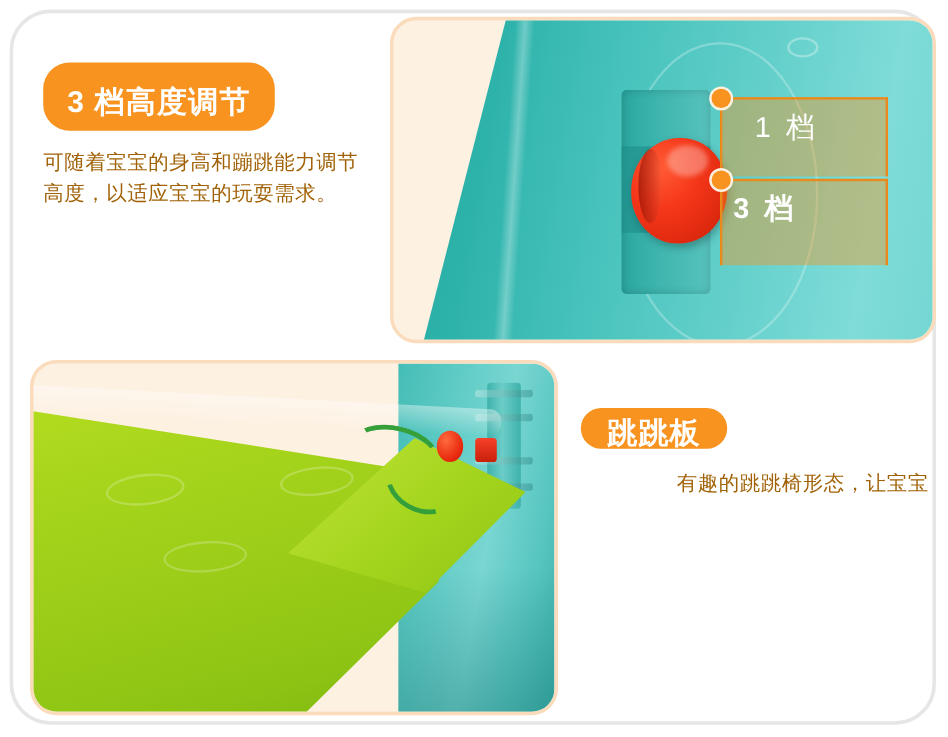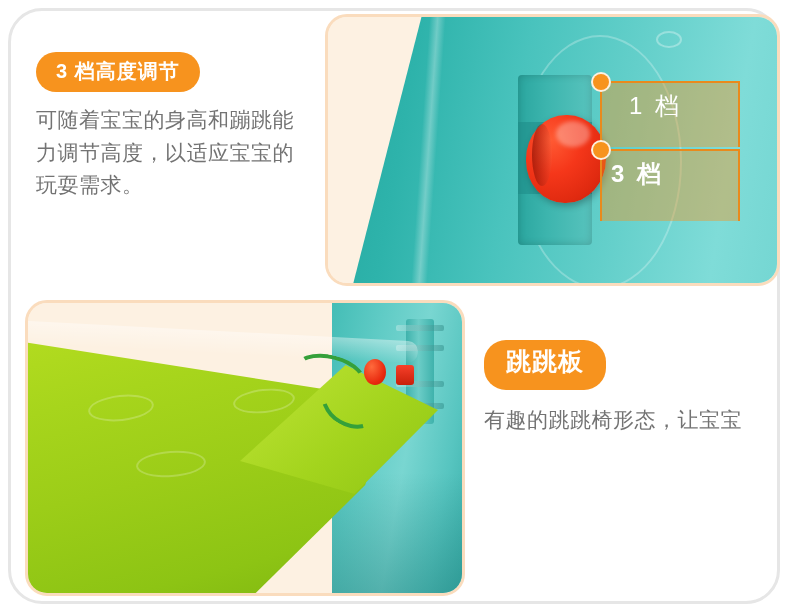--- a/index.html
+++ b/index.html
@@ -38,36 +38,35 @@
     position: absolute;
     left: 36px;
     top: 52px;
     width: 270px;
   }
 
   .badge {
     display: inline-block;
     background: #f7931e;
     color: #ffffff;
-    font-size: 20px;
+    font-size: 25px;
     font-weight: bold;
     letter-spacing: 1px;
     line-height: 1;
-    padding: 9px 20px 11px 20px;
+    padding: 21px 20px 11px 20px;
     border-radius: 22px;
     white-space: nowrap;
   }
 
   .body-text {
     margin-top: 14px;
-    color: #737373;
-    font-size: 21px;
+    color: #a16207;
+    font-size: 17px;
     line-height: 1.55;
     letter-spacing: 0.5px;
-    font-family: Liberation Mono, monospace;
   }
 
   
   .photo-panel {
     position: absolute;
     border: 3px solid #fadcbd;
     border-radius: 22px;
     background: #fdf1e2;
     overflow: hidden;
     box-sizing: border-box;
@@ -325,22 +324,22 @@
     border-radius: 3px;
   }
 
   
   .sec2-text {
     position: absolute;
     left: 484px;
     top: 340px;
     width: 290px;
   }
-  .sec2-text .badge { font-size: 25px; padding: 9px 22px 16px 22px; }
-  .sec2-text .body-text { margin-top: 16px; }
+  .sec2-text .badge { font-size: 25px; padding: 9px 22px 0 22px; }
+  .sec2-text .body-text { margin-top: 16px; text-align: right; }
 </style>
 </head>
 <body>
 
 <div class="page">
 
   <div class="page-frame"></div>
 
   <div class="sec1-text">
     <div class="badge">3 档高度调节</div>

